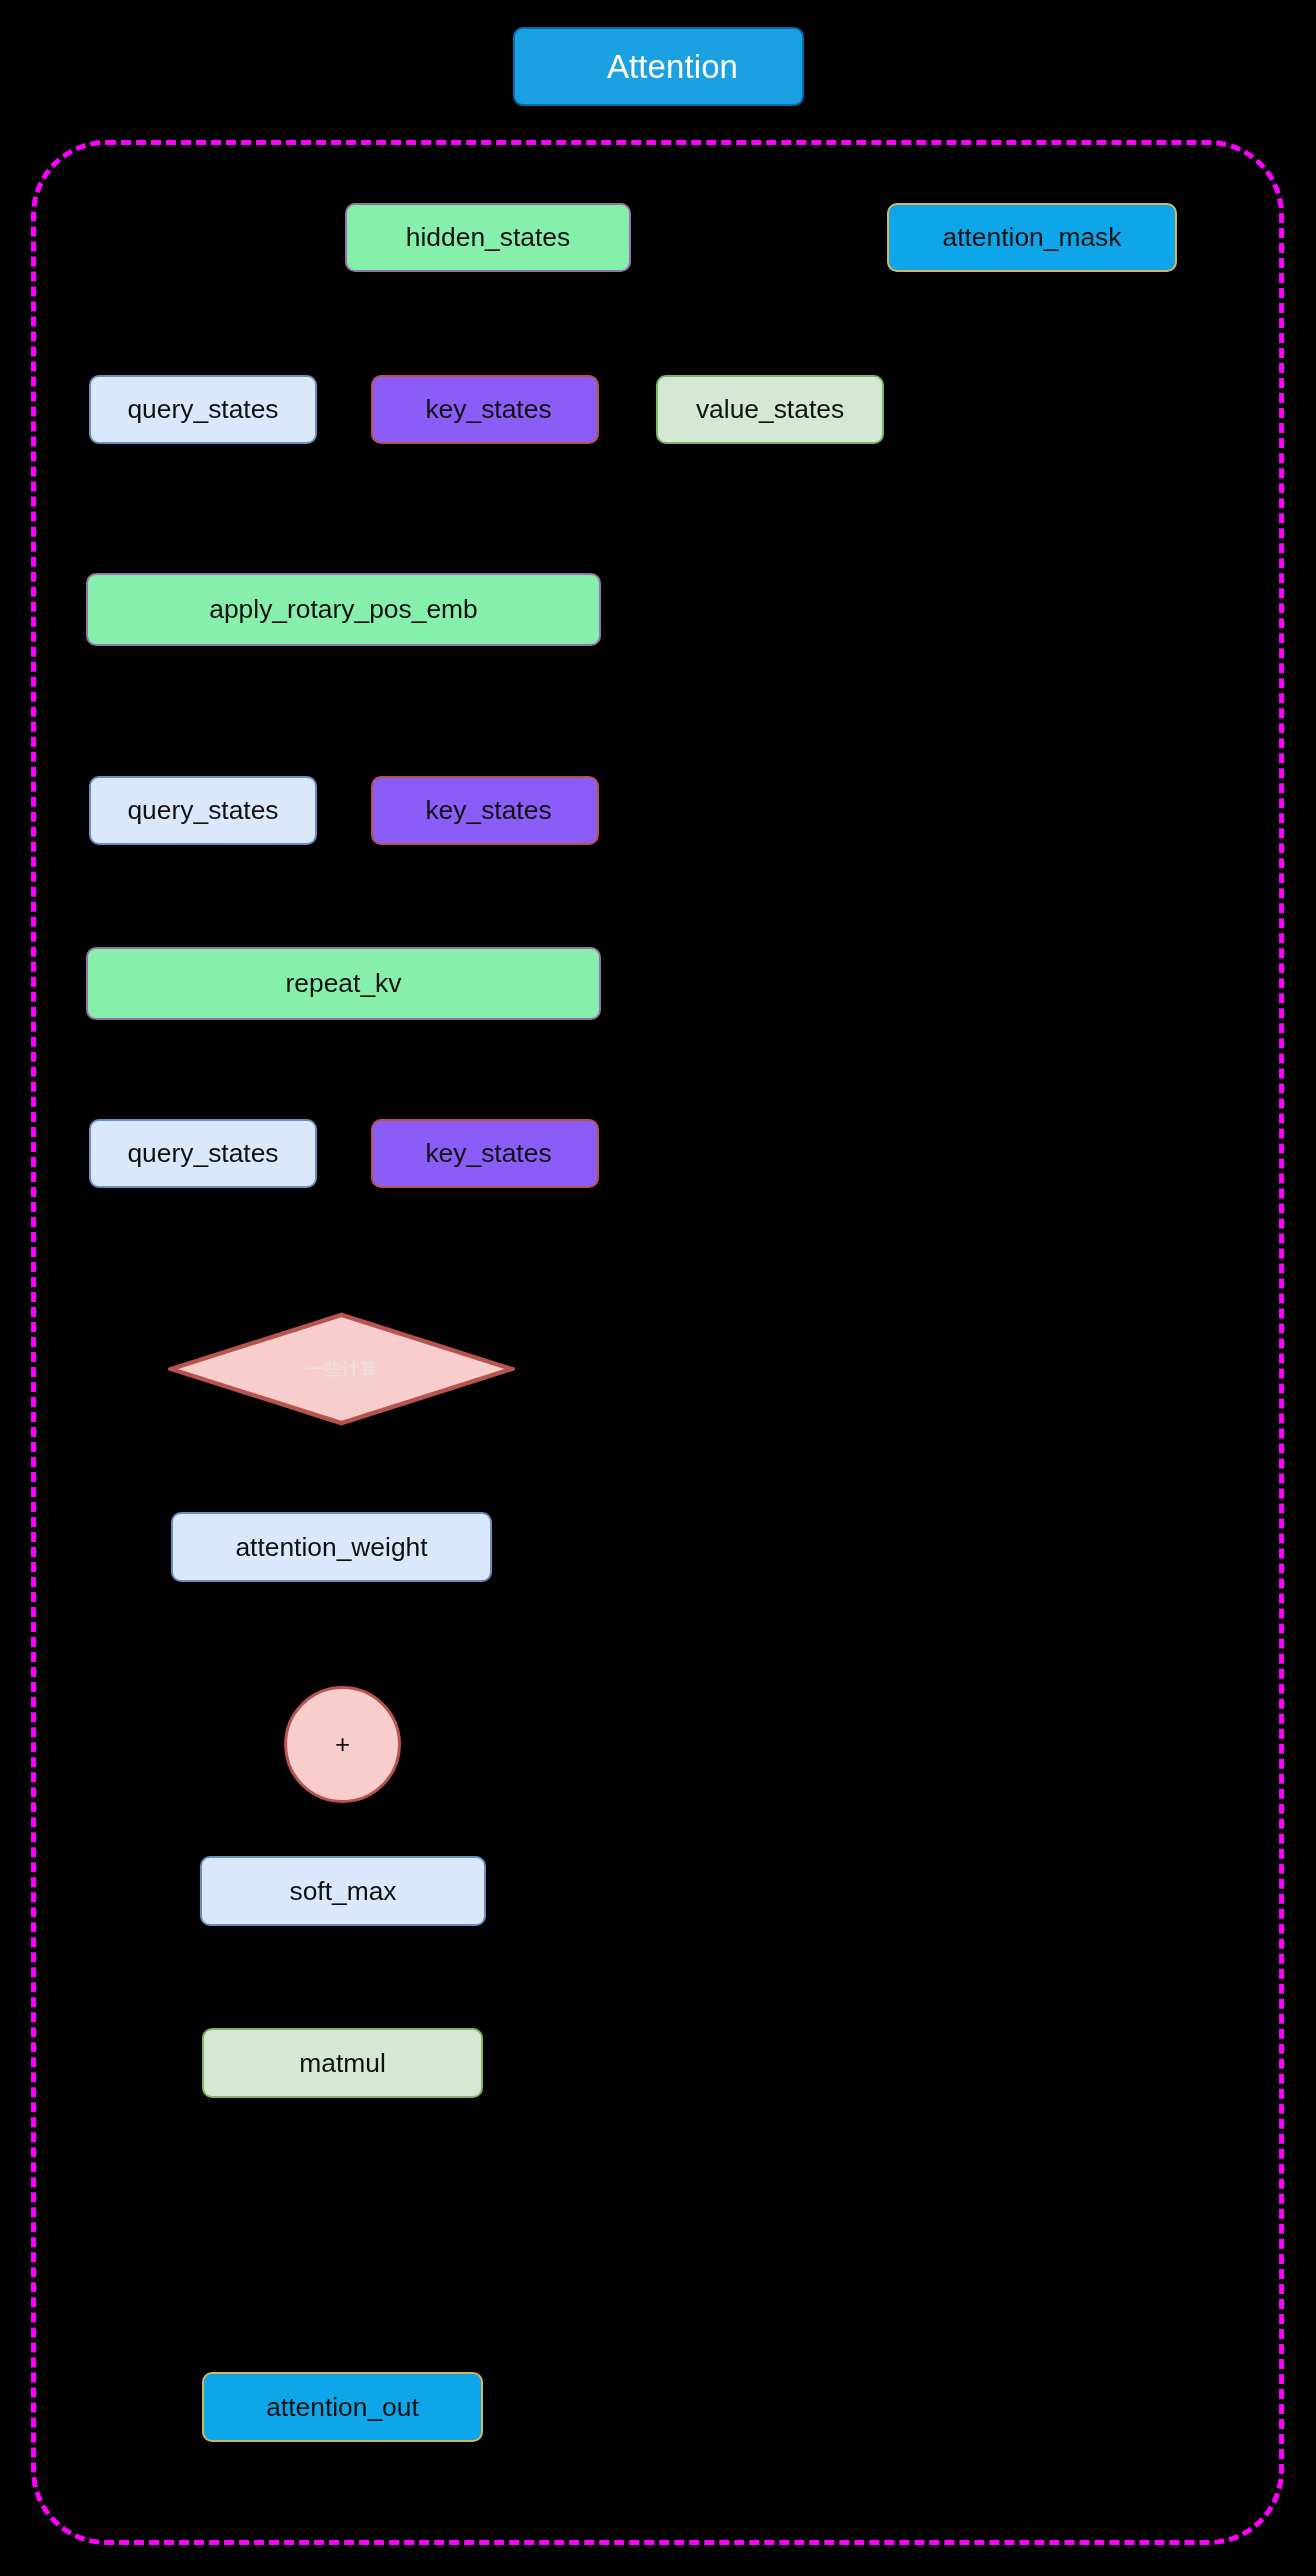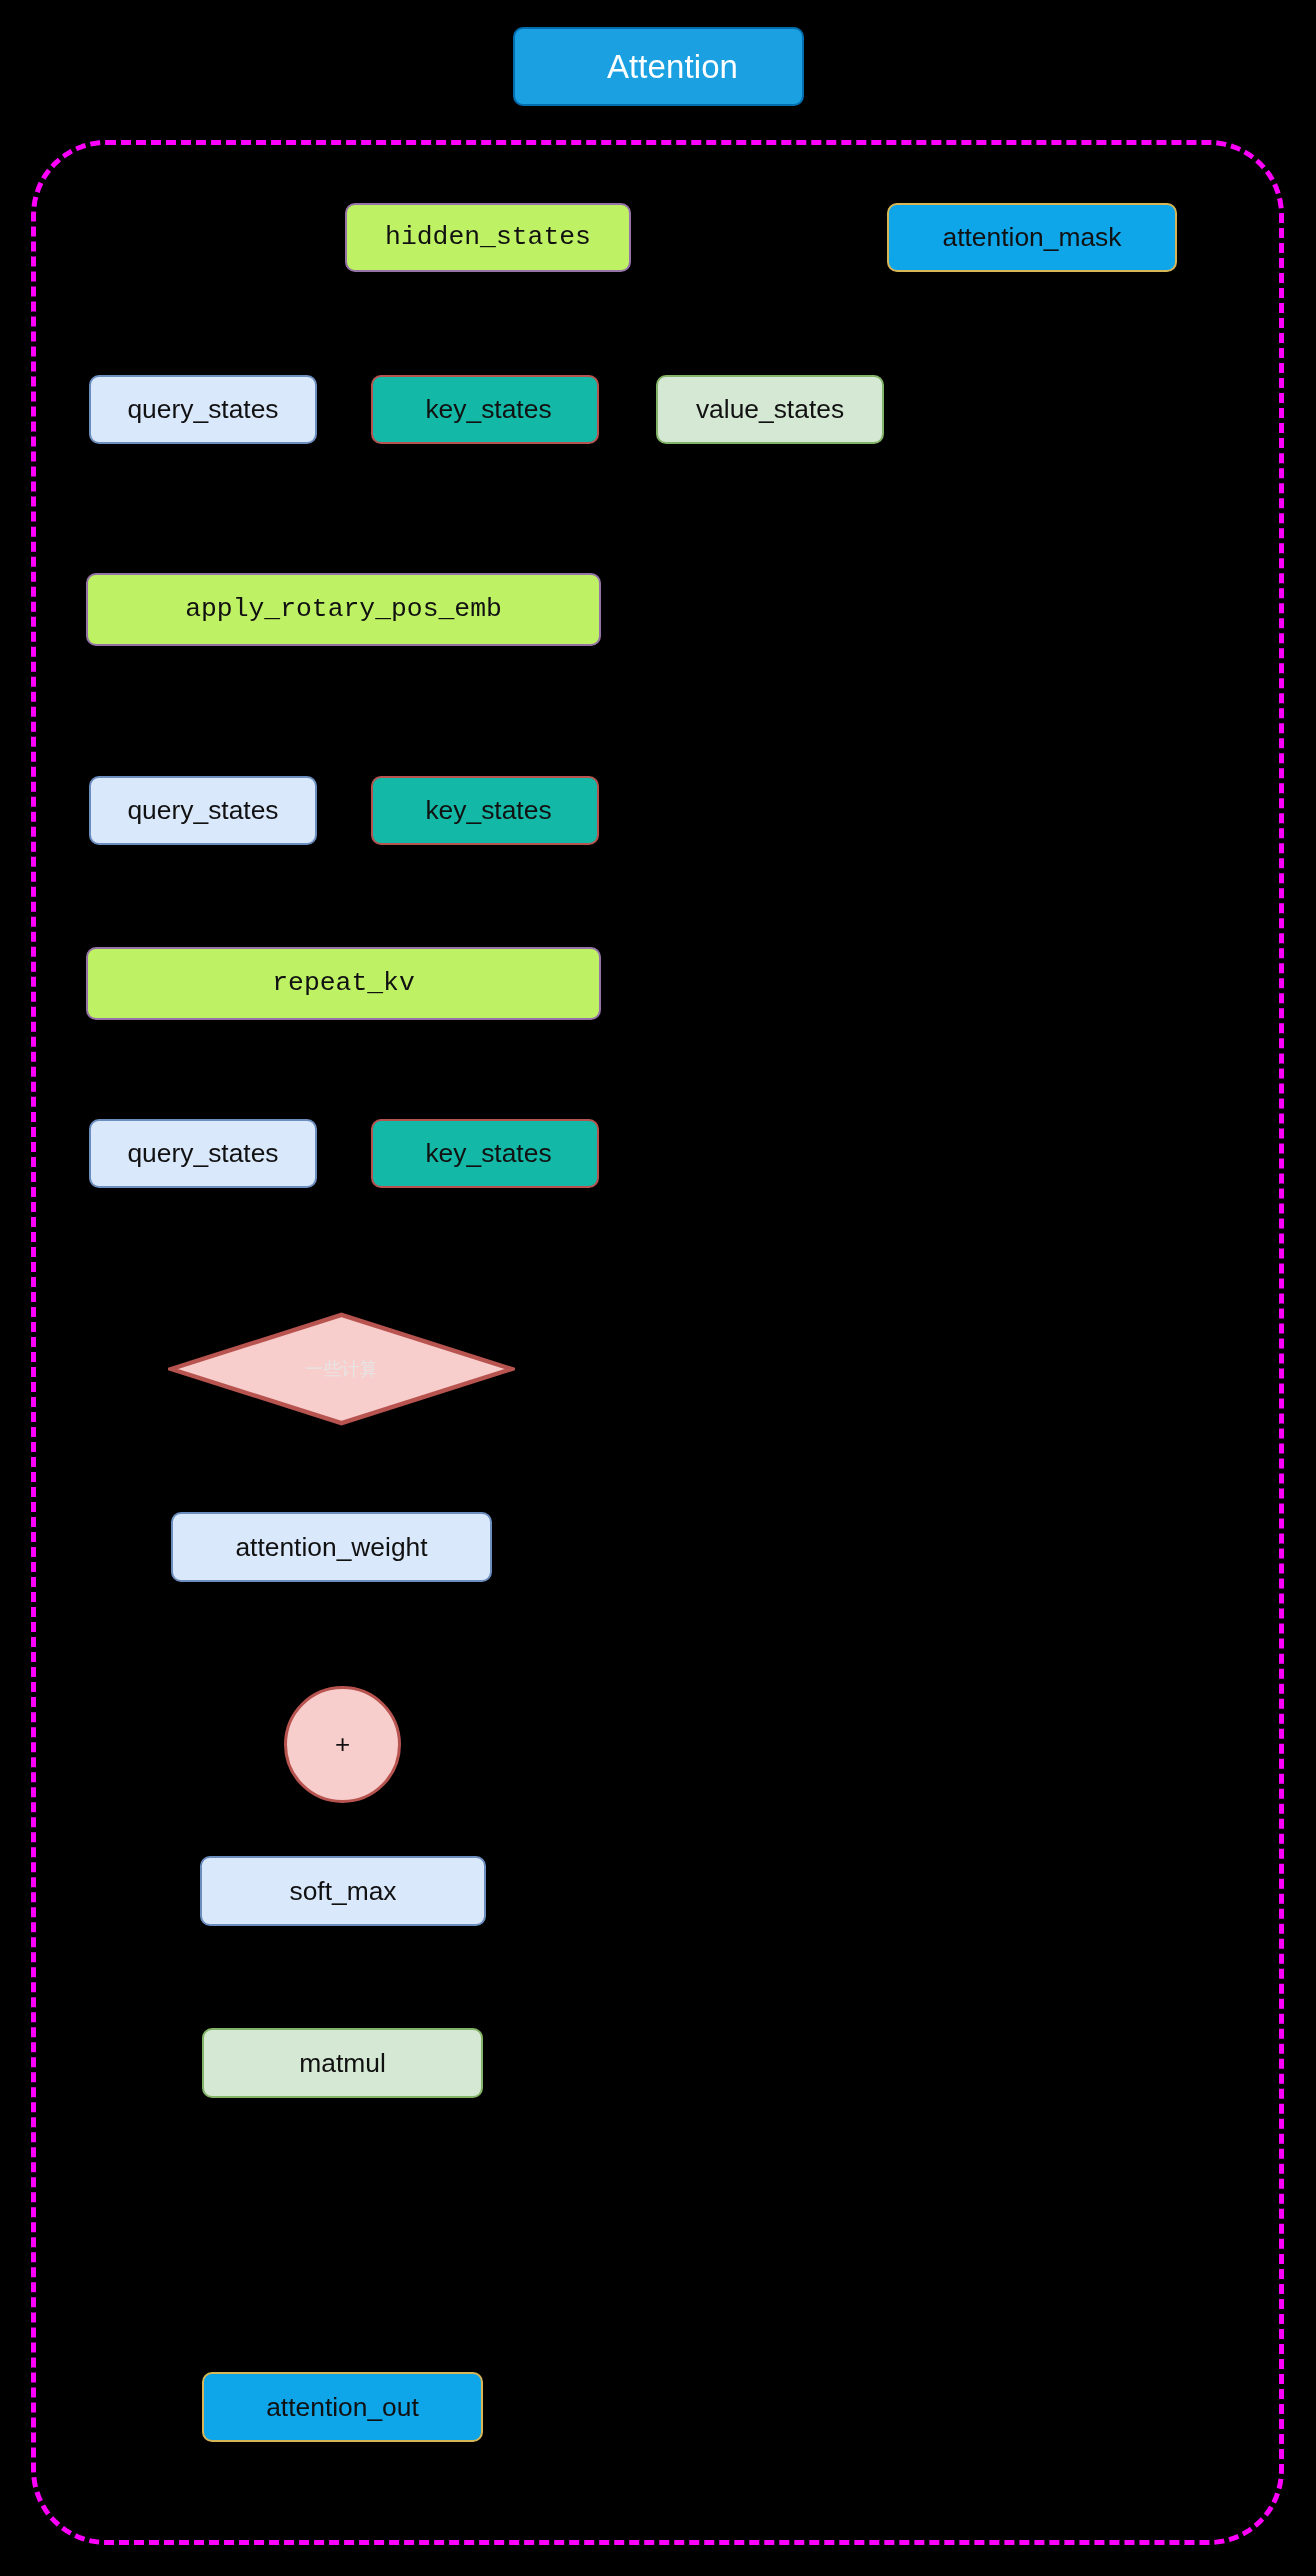--- a/index.html
+++ b/index.html
@@ -61,24 +61,24 @@
     align-items: center;
     justify-content: center;
     color: #111111;
     font-size: 26.4px;
     line-height: 1;
     text-align: center;
     box-shadow: 2.9px 3.6px 2.1px rgba(0,0,0,0.45);
     white-space: nowrap;
   }
 
-  .fill-purple { background: #bef264; border-color: #9673a6; font-family: Liberation Mono, monospace; }
+  .fill-purple { background: #86efac; border-color: #9673a6; }
   .fill-yellow { background: #0ea5e9; border-color: #d6b656; }
   .fill-blue   { background: #dae8fc; border-color: #6c8ebf; }
-  .fill-red    { background: #14b8a6; border-color: #b85450; padding-left: 7px; }
+  .fill-red    { background: #8b5cf6; border-color: #b85450; padding-left: 7px; }
   .fill-green  { background: #d5e8d4; border-color: #82b366; border-radius: 10px; }
 
   
   .diamond-wrap {
     position: absolute;
     left: 168px;
     top: 1312px;
     width: 347px;
     height: 114px;
   }

